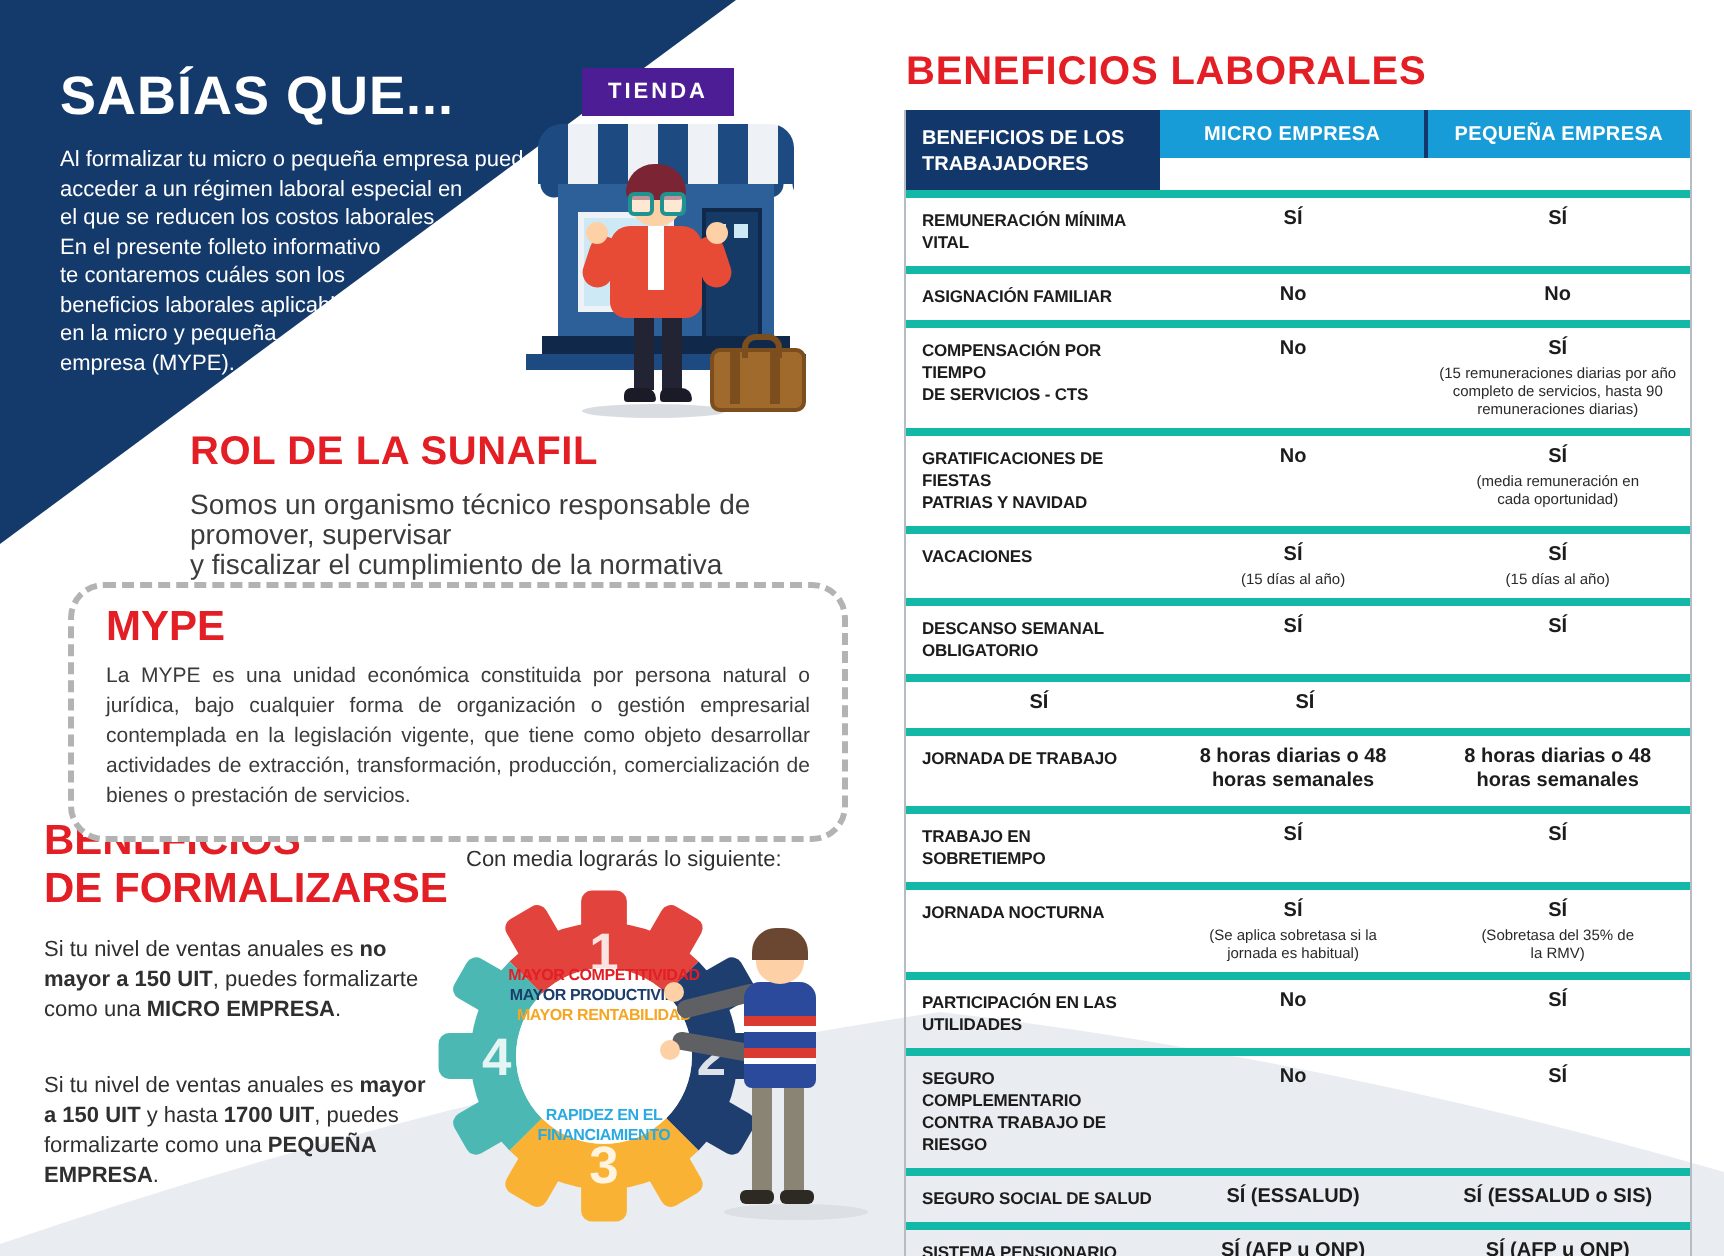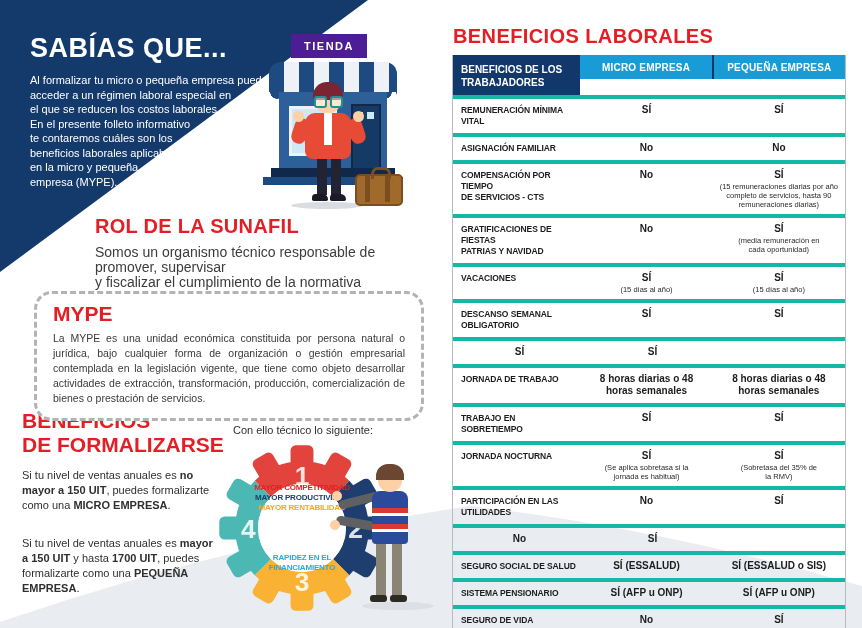--- a/index.html
+++ b/index.html
@@ -169,21 +169,21 @@
   <div class="abs mype">
     <div class="mype-title">MYPE</div>
     <div class="mype-body">La MYPE es una unidad económica constituida por persona natural o jurídica, bajo cualquier forma de organización o gestión empresarial contemplada en la legislación vigente, que tiene como objeto desarrollar actividades de extracción, transformación, producción, comercialización de bienes o prestación de servicios.</div>
   </div>
   <div class="abs form-p" style="left:22px;top:468px;">
     <span>Si tu nivel de ventas anuales es </span><b>no mayor a 150 UIT</b><span>, puedes formalizarte como una </span><b>MICRO EMPRESA</b><span>.</span>
   </div>
   <div class="abs form-p" style="left:22px;top:536px;">
     <span>Si tu nivel de ventas anuales es </span><b>mayor a 150 UIT</b><span> y hasta </span><b>1700 UIT</b><span>, puedes formalizarte como una </span><b>PEQUEÑA EMPRESA</b><span>.</span>
   </div>
-  <div class="abs gear-intro">Con ello técnico lo siguiente:</div>
+  <div class="abs gear-intro">Con media lograrás lo siguiente:</div>
 
   <div class="abs gear">
     <svg width="176" height="176" viewBox="0 0 200 200">
       <g>
         <rect x="87" y="6" width="26" height="36" rx="6" fill="#e2433c" transform="rotate(-30,100,100)"></rect>
         <rect x="87" y="6" width="26" height="36" rx="6" fill="#e2433c"></rect>
         <rect x="87" y="6" width="26" height="36" rx="6" fill="#e2433c" transform="rotate(30,100,100)"></rect>
         <rect x="87" y="6" width="26" height="36" rx="6" fill="#1d3e6e" transform="rotate(60,100,100)"></rect>
         <rect x="87" y="6" width="26" height="36" rx="6" fill="#1d3e6e" transform="rotate(90,100,100)"></rect>
         <rect x="87" y="6" width="26" height="36" rx="6" fill="#1d3e6e" transform="rotate(120,100,100)"></rect>
@@ -382,20 +382,22 @@
         <div class="val prewrap">No</div>
         <div class="note prewrap"></div>
       </div>
       <div class="cell-val">
         <div class="val prewrap">SÍ</div>
         <div class="note prewrap"></div>
       </div>
     </div>
 
     <div class="row">
+      <div class="cell-label prewrap">SEGURO COMPLEMENTARIO
+CONTRA TRABAJO DE RIESGO</div>
       <div class="cell-val">
         <div class="val prewrap">No</div>
         <div class="note prewrap"></div>
       </div>
       <div class="cell-val">
         <div class="val prewrap">SÍ</div>
         <div class="note prewrap"></div>
       </div>
     </div>
 

